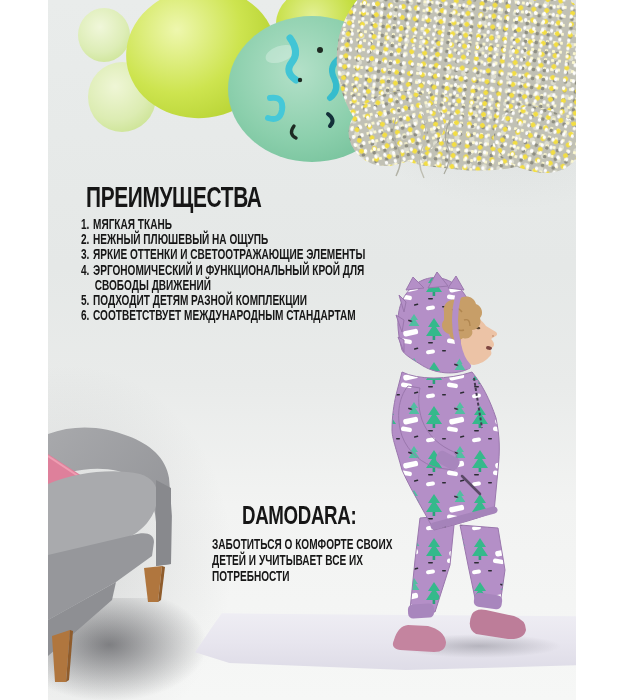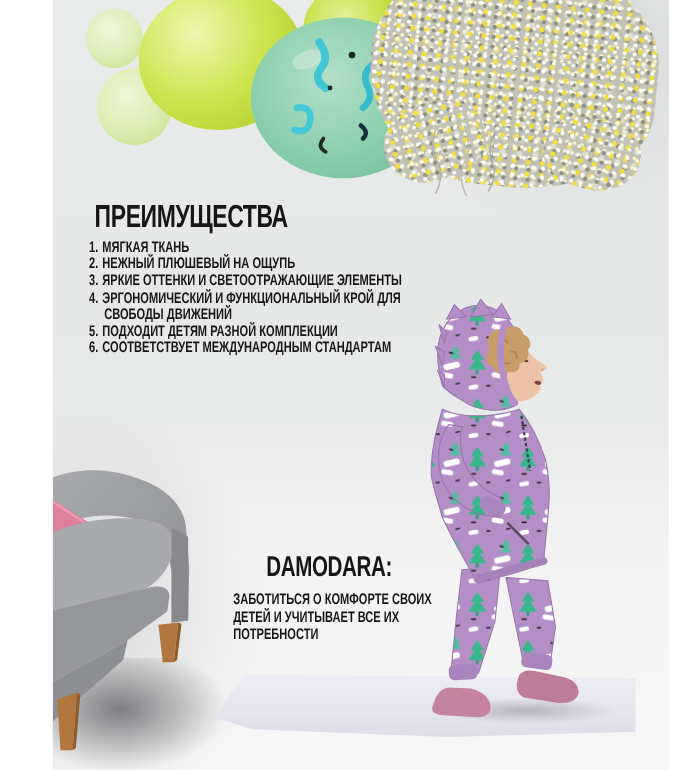--- a/index.html
+++ b/index.html
@@ -9,21 +9,20 @@
     background:#ffffff;
     font-family:"Liberation Sans", sans-serif;
   }
   
   .photo{
     position:absolute;left:48px;top:0;width:528px;height:700px;overflow:hidden;
     background:
       radial-gradient(ellipse 60% 40% at 88% 6%, rgba(140,144,143,.20), transparent 60%),
       radial-gradient(ellipse 50% 45% at 4% 80%, rgba(118,121,124,.22), transparent 62%),
       linear-gradient(180deg,#e9eceb 0%,#e5e8e7 38%,#e9ebea 55%,#f2f3f2 72%,#f6f7f6 100%);
-    padding-left: 32px;
   }
   .abs{position:absolute;}
   
   .balloon{position:absolute;border-radius:50%;}
   .balloon.paleA{left:30px;top:8px;width:52px;height:54px;
     background:radial-gradient(circle at 42% 35%, #f0f7da, #ddedb6 55%, #c9e28e 92%);}
   .balloon.paleB{left:40px;top:62px;width:68px;height:70px;
     background:radial-gradient(circle at 40% 35%, #eff6d6, #dcecb2 55%, #c6e089 92%);}
   .balloon.chartreuse{left:78px;top:-12px;width:150px;height:130px;transform:rotate(-7deg);
     background:radial-gradient(circle at 36% 30%, #eef7ae, #cde44f 48%, #b6d232 80%, #a6c428);}

